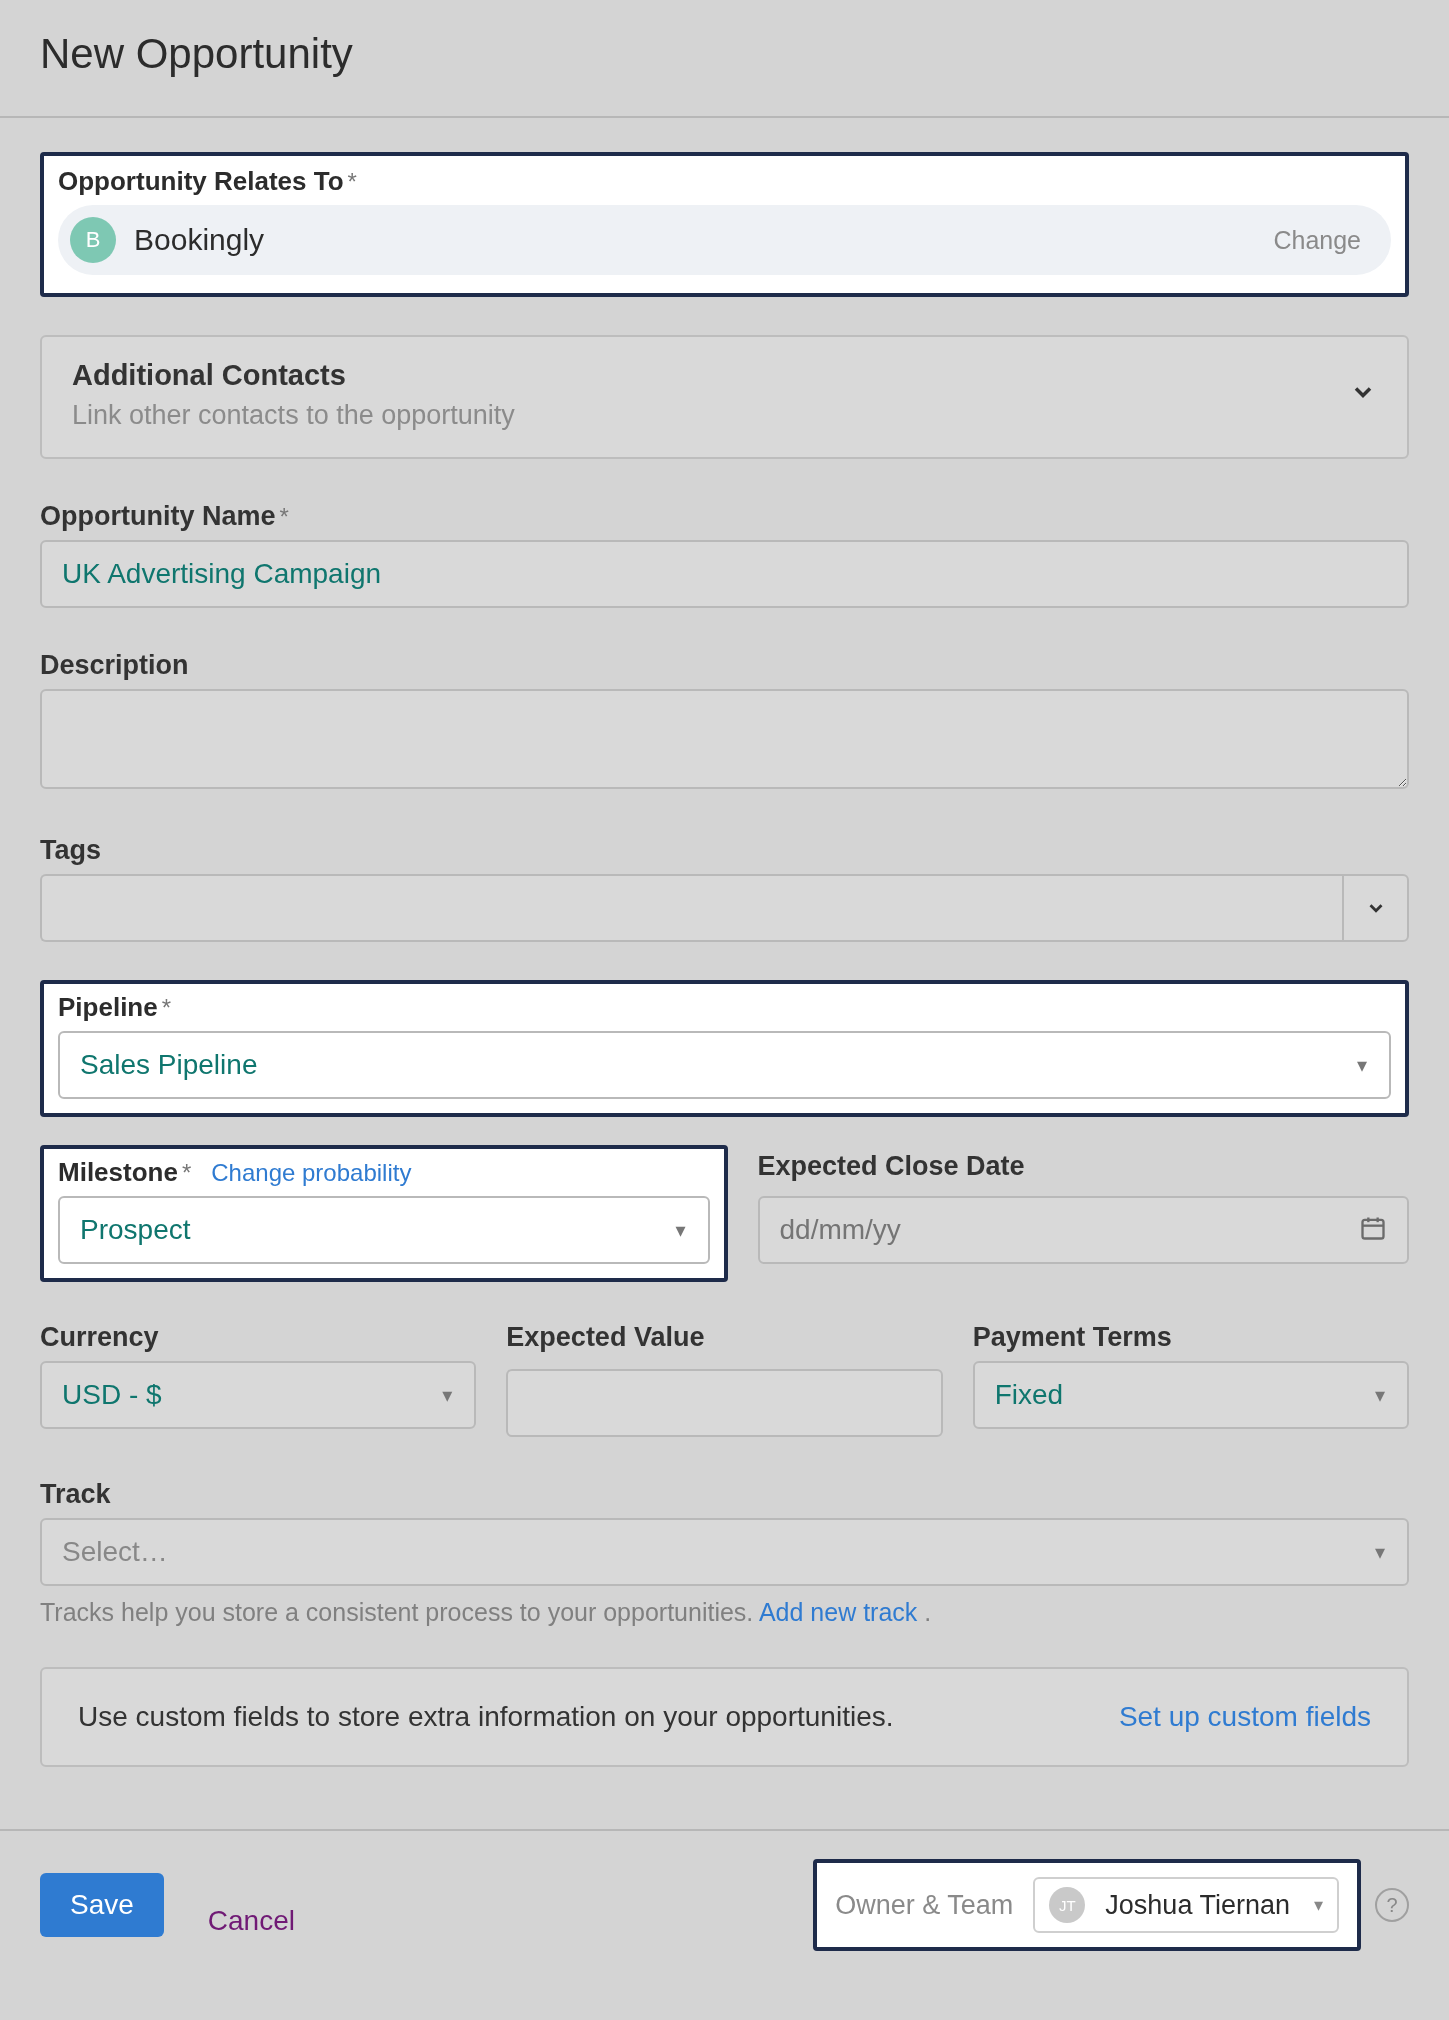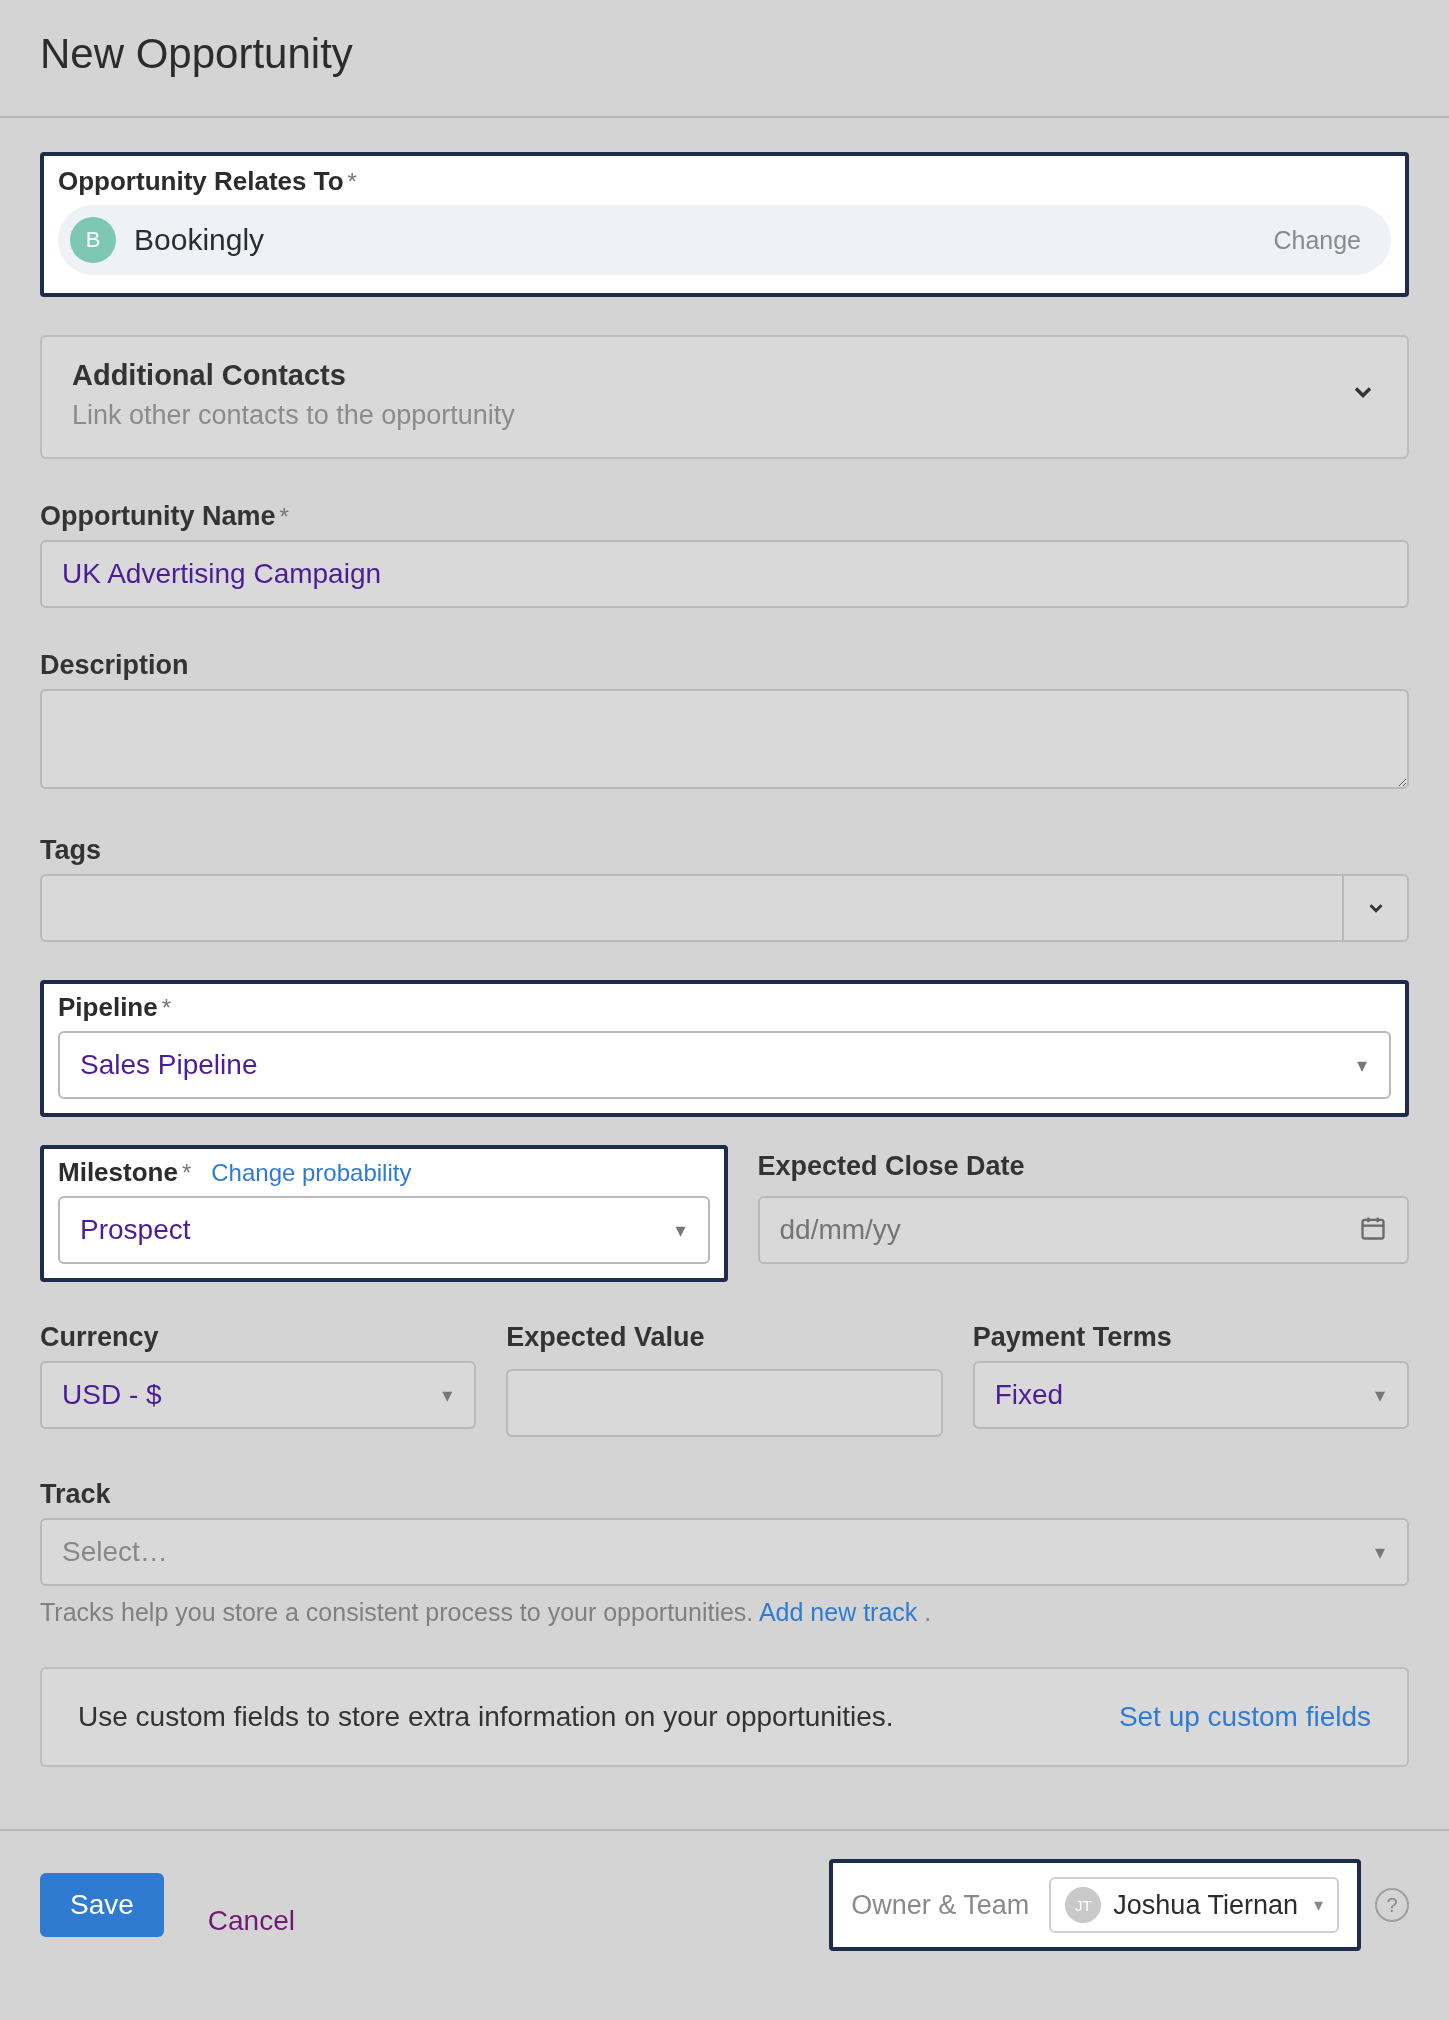--- a/index.html
+++ b/index.html
@@ -115,21 +115,21 @@
 
   .field {
     margin-top: 42px;
   }
   .input, .select, .textarea {
     width: 100%;
     border: 2px solid #b9b9b9;
     border-radius: 6px;
     background: #d9d9d9;
     font-size: 28px;
-    color: #4c1d95;
+    color: #0f766e;
     padding: 16px 20px;
     font-family: inherit;
   }
   .input.white, .select.white {
     background: #fff;
   }
   .textarea {
     min-height: 78px;
     resize: both;
   }
@@ -272,21 +272,21 @@
     font-size: 27px;
     color: #8a8a8a;
   }
   .owner-chip {
     border: 2px solid #cfcfcf;
     border-radius: 6px;
     background: #fff;
     padding: 8px 14px;
     display: flex;
     align-items: center;
-    gap: 12px;
+    gap: 20px;
   }
   .owner-avatar {
     width: 36px; height: 36px;
     border-radius: 50%;
     background: #c9c9c9;
     color: #fff;
     font-size: 15px;
     display: flex; align-items: center; justify-content: center;
   }
   .owner-name {

